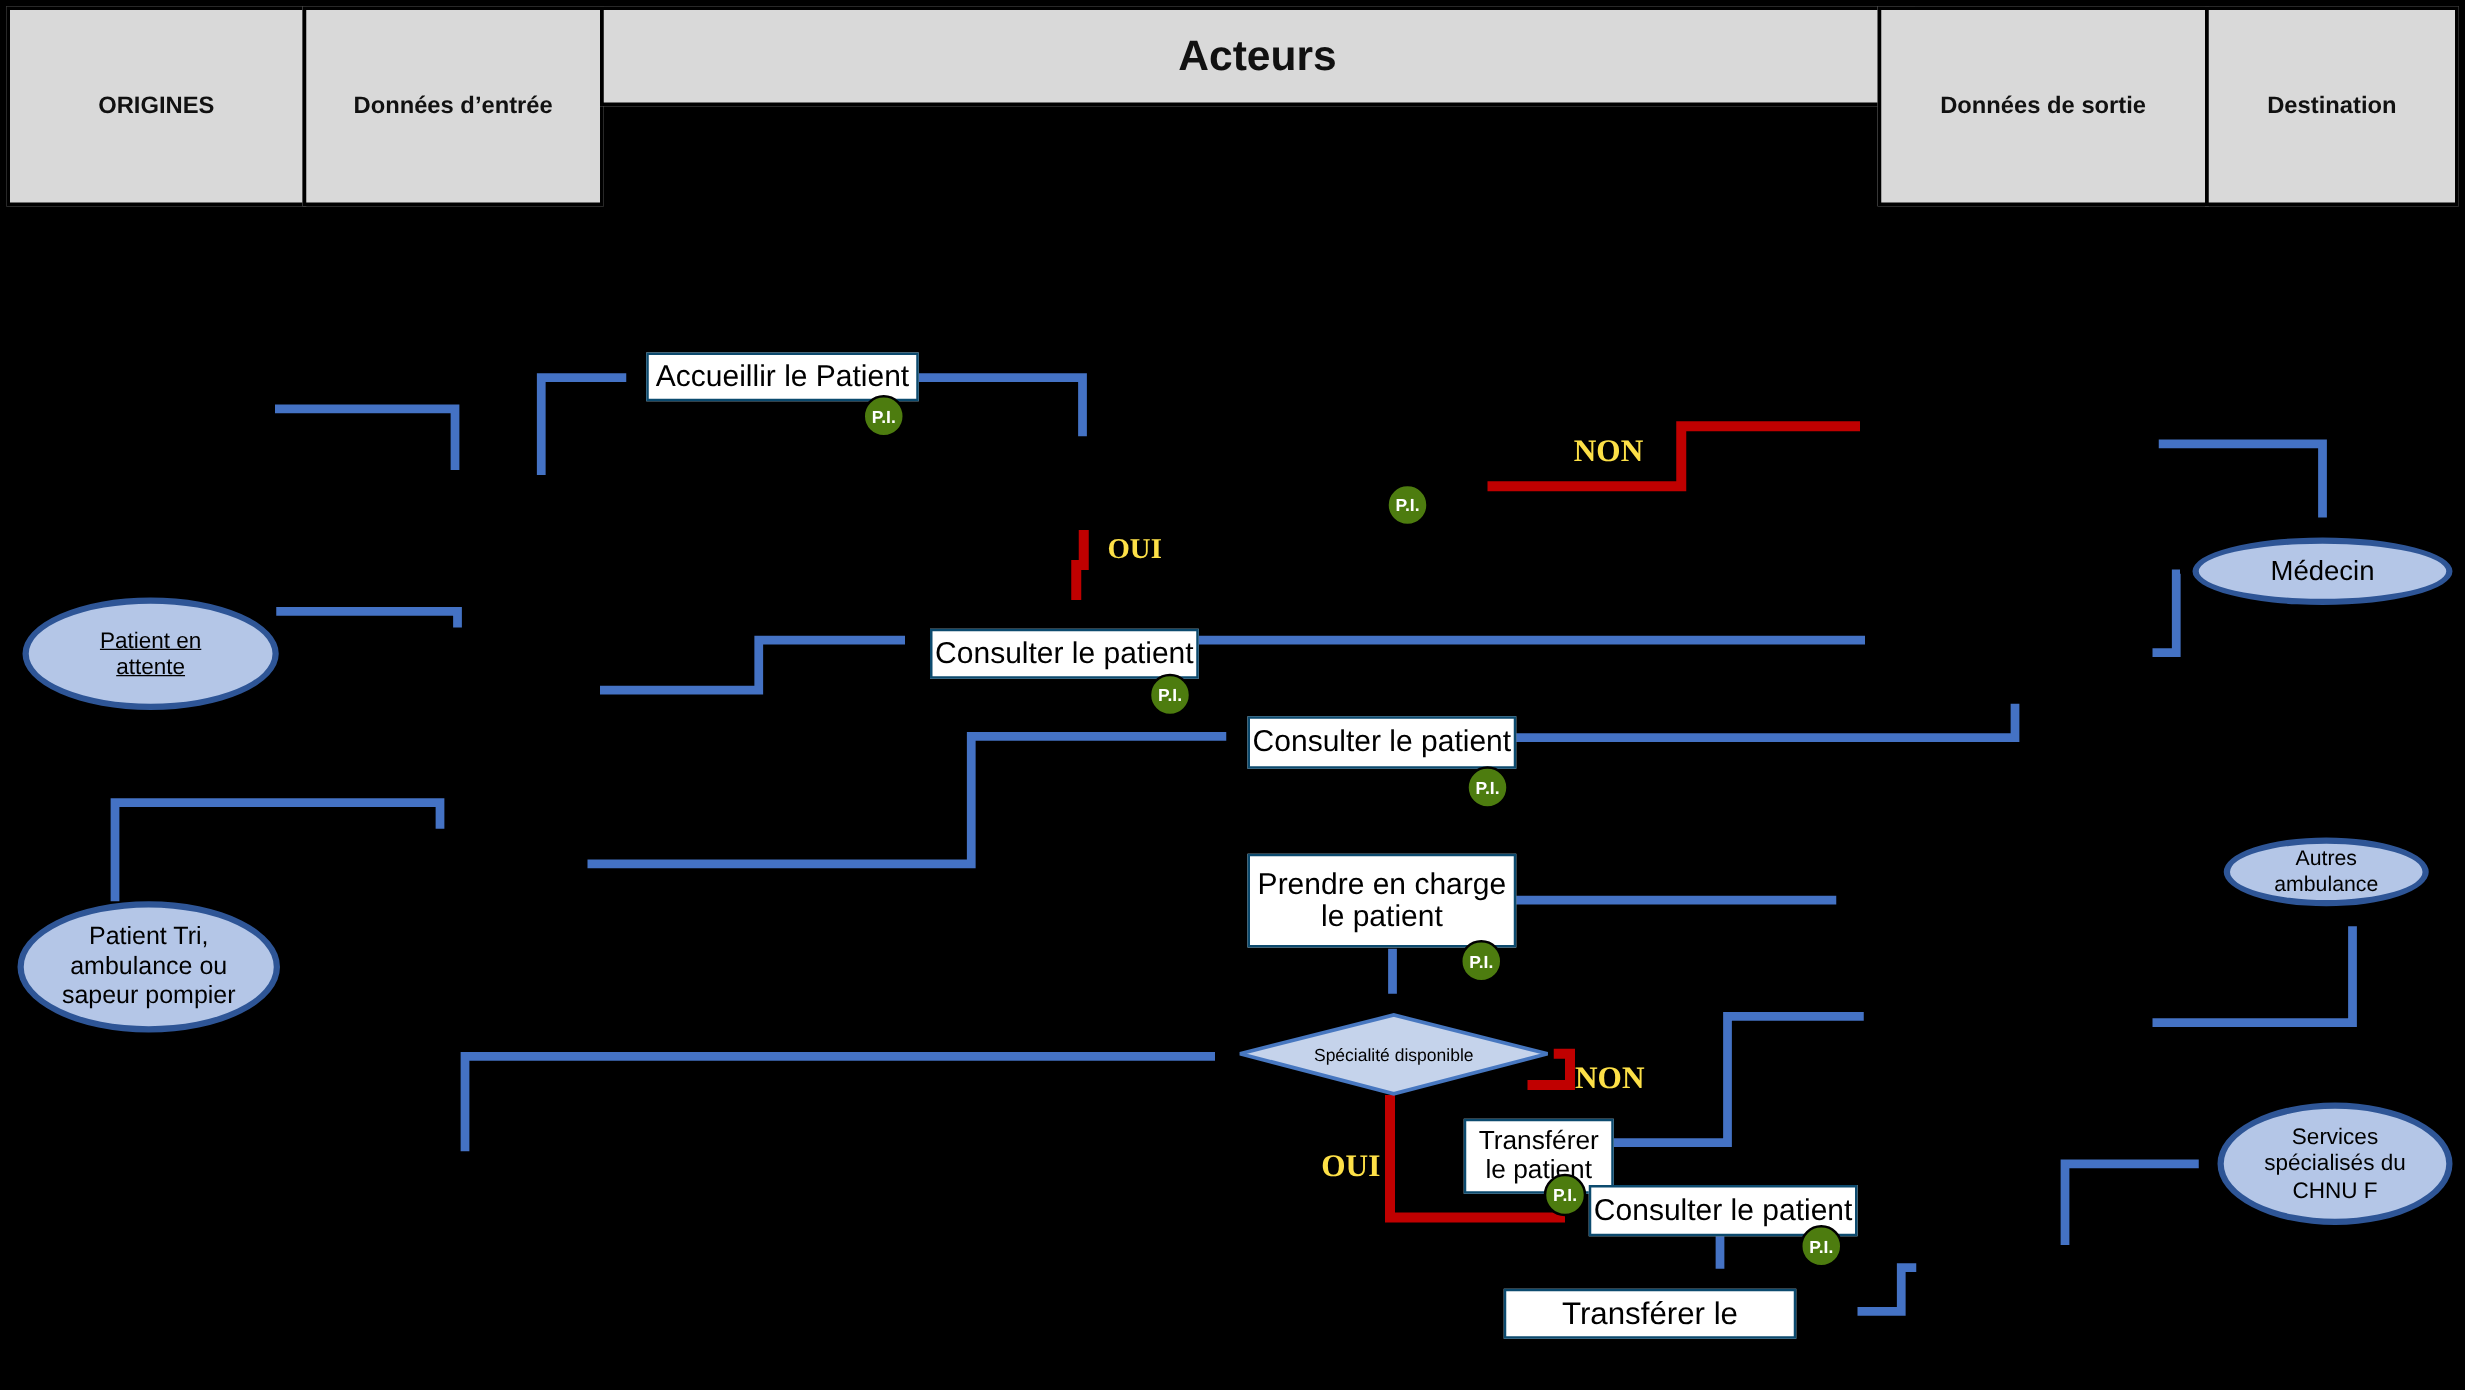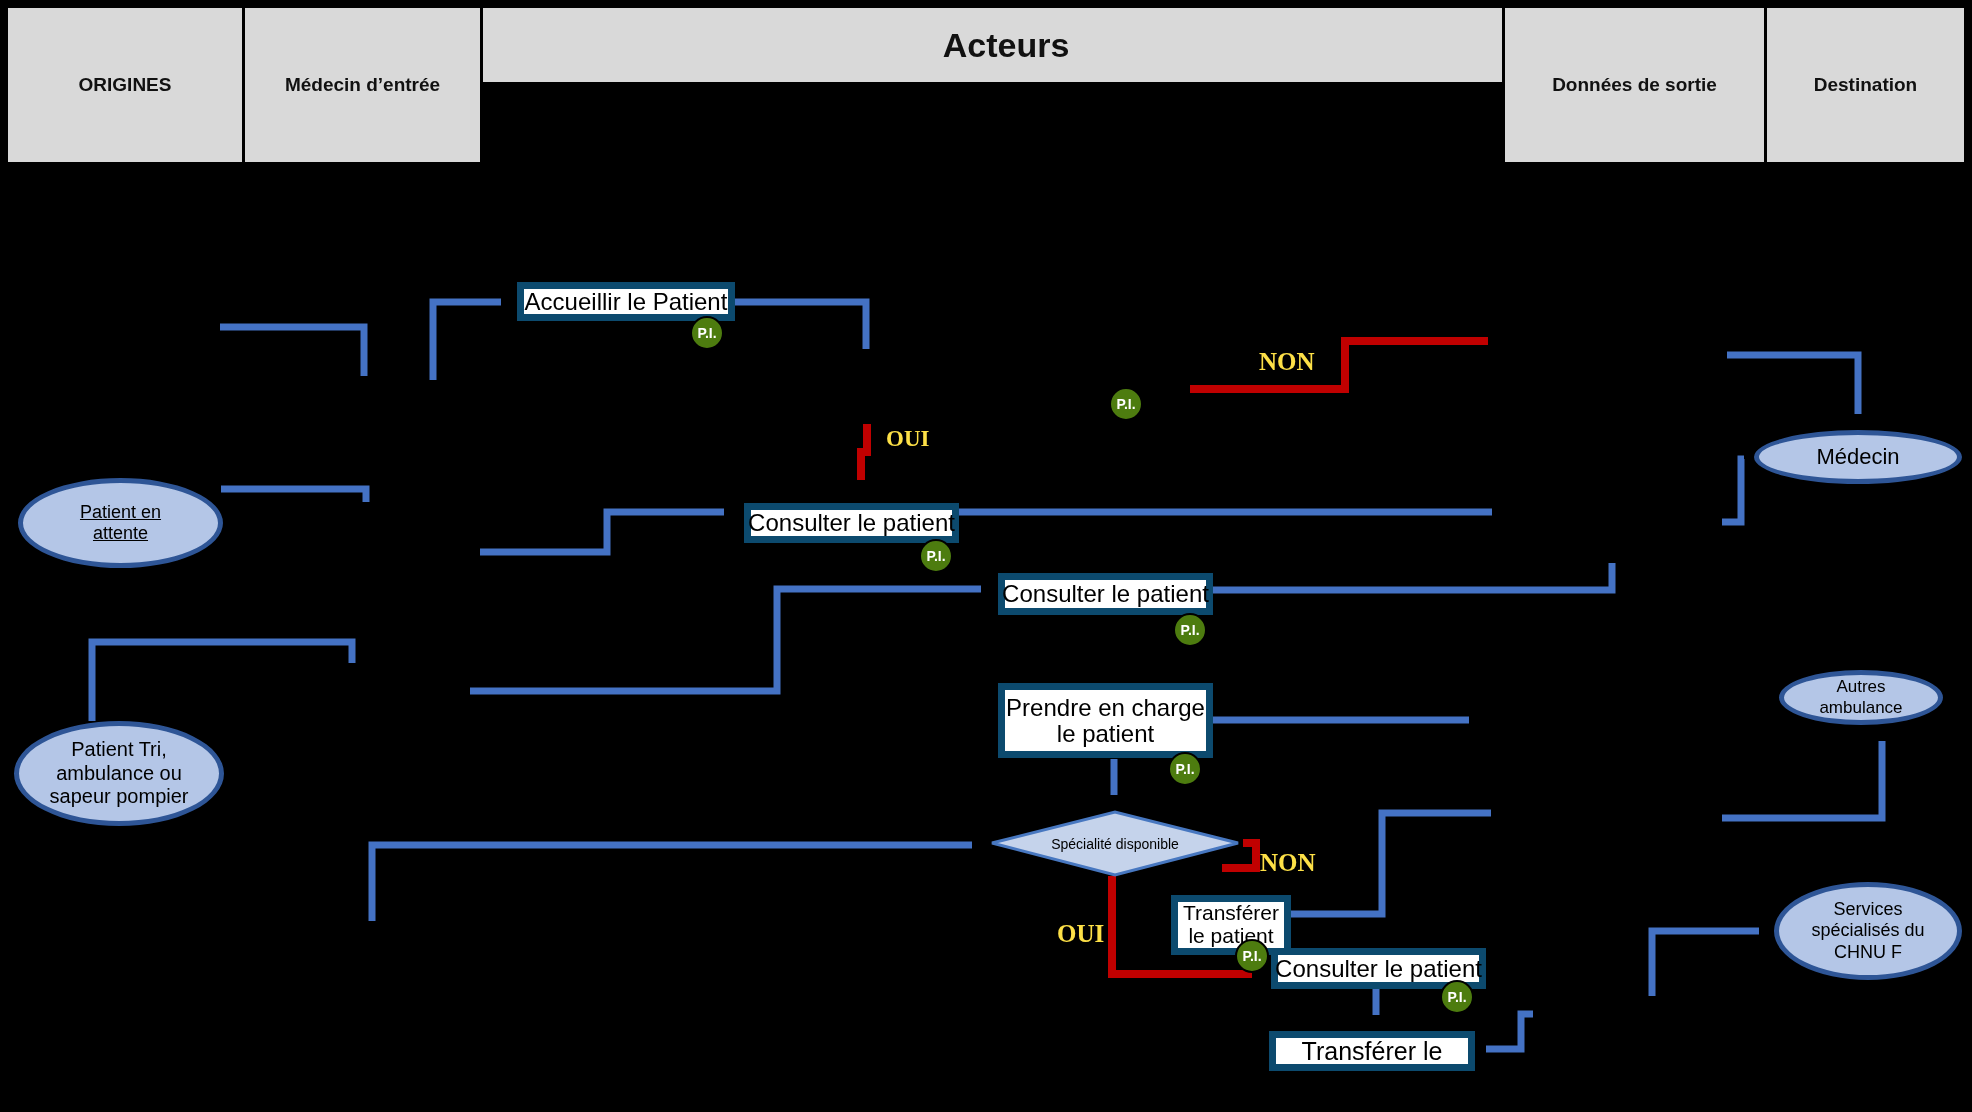--- a/index.html
+++ b/index.html
@@ -12,21 +12,21 @@
     display:flex;align-items:center;justify-content:center;
     font-weight:bold;color:#111;font-size:19px;text-align:center;
   }
   .hcell.big{font-size:34px;}
   .oval{
     position:absolute;border-radius:50%;background:#b4c6e7;border:5px solid #2e5596;
     box-sizing:border-box;display:flex;align-items:center;justify-content:center;
     text-align:center;color:#000;line-height:1.18;
   }
   .pbox{
-    position:absolute;background:#fff;border:7px solid #0c4a6e;box-sizing:border-box;
+    position:absolute;background:#fff;border:2px solid #0c4a6e;box-sizing:border-box;
     display:flex;align-items:center;justify-content:center;text-align:center;
     color:#000;line-height:1.08;
   }
   .nowrap{white-space:nowrap;}
   .pi{
     position:absolute;width:34px;height:34px;border-radius:50%;
     background:#4d7c0f;border:2px solid #000;box-sizing:border-box;
     display:flex;align-items:center;justify-content:center;
     color:#fff;font-weight:bold;font-size:14px;
   }
@@ -42,21 +42,21 @@
   path{fill:none;}
   .blue{stroke:#4472c4;stroke-width:7;}
   .red{stroke:#c00000;stroke-width:8;}
 </style>
 </head>
 <body>
 
 <div id="canvas">
 
   <div class="hcell" style="left:5px;top:5px;width:240px;height:160px;">ORIGINES</div>
-  <div class="hcell" style="left:242px;top:5px;width:241px;height:160px;">Médecin d’entrée</div>
+  <div class="hcell" style="left:242px;top:5px;width:241px;height:160px;">Données d’entrée</div>
   <div class="hcell big" style="left:480px;top:5px;width:1052px;height:80px;">Acteurs</div>
   <div class="hcell" style="left:1502px;top:5px;width:265px;height:160px;">Données de sortie</div>
   <div class="hcell" style="left:1764px;top:5px;width:203px;height:160px;">Destination</div>
 
   <svg width="1972" height="1112" viewBox="0 0 1972 1112">
     <defs>
       <marker id="mb" viewBox="0 0 10 10" refX="3" refY="5" markerWidth="3.1" markerHeight="3.1" orient="auto">
         <path d="M0 0 L10 5 L0 10 z" fill="#4472c4" stroke="none"></path>
       </marker>
       <marker id="mr" viewBox="0 0 10 10" refX="3" refY="5" markerWidth="3" markerHeight="3" orient="auto">
@@ -98,21 +98,21 @@
   <div class="oval" style="left:1754px;top:430px;width:208px;height:54px;font-size:22px;">Médecin</div>
   <div class="oval" style="left:1779px;top:670px;width:164px;height:55px;font-size:17px;padding:0 22px;">Autres ambulance</div>
   <div class="oval" style="left:1774px;top:882px;width:188px;height:98px;font-size:18px;padding:0 16px;">Services spécialisés du CHNU F</div>
 
   <div class="pbox nowrap" style="left:517px;top:282px;width:218px;height:39px;font-size:24px;">Accueillir le Patient</div>
   <div class="pbox nowrap" style="left:744px;top:503px;width:215px;height:40px;font-size:24px;">Consulter le patient</div>
   <div class="pbox nowrap" style="left:998px;top:573px;width:215px;height:42px;font-size:24px;">Consulter le patient</div>
   <div class="pbox" style="left:998px;top:683px;width:215px;height:75px;font-size:24px;">Prendre en charge le patient</div>
   <div class="pbox" style="left:1135px;top:895px;width:120px;height:60px;font-size:21px;margin-left:36px;">Transférer le patient</div>
   <div class="pbox nowrap" style="left:1271px;top:948px;width:215px;height:41px;font-size:24px;">Consulter le patient</div>
-  <div class="pbox nowrap" style="left:1269px;top:1031px;width:206px;height:40px;font-size:25px;">Transférer le</div>
+  <div class="pbox nowrap" style="left:1203px;top:1031px;width:234px;height:40px;font-size:25px;">Transférer le</div>
 
   <div class="dlabel">Spécialité disponible</div>
 
   <div class="rlabel" style="left:1259px;top:349px;">NON</div>
   <div class="rlabel" style="left:886px;top:427px;font-size:23px;">OUI</div>
   <div class="rlabel" style="left:1260px;top:850px;">NON</div>
   <div class="rlabel" style="left:1057px;top:921px;">OUI</div>
 
   <div class="pi" style="left:690px;top:316px;">P.I.</div>
   <div class="pi" style="left:1109px;top:387px;">P.I.</div>

